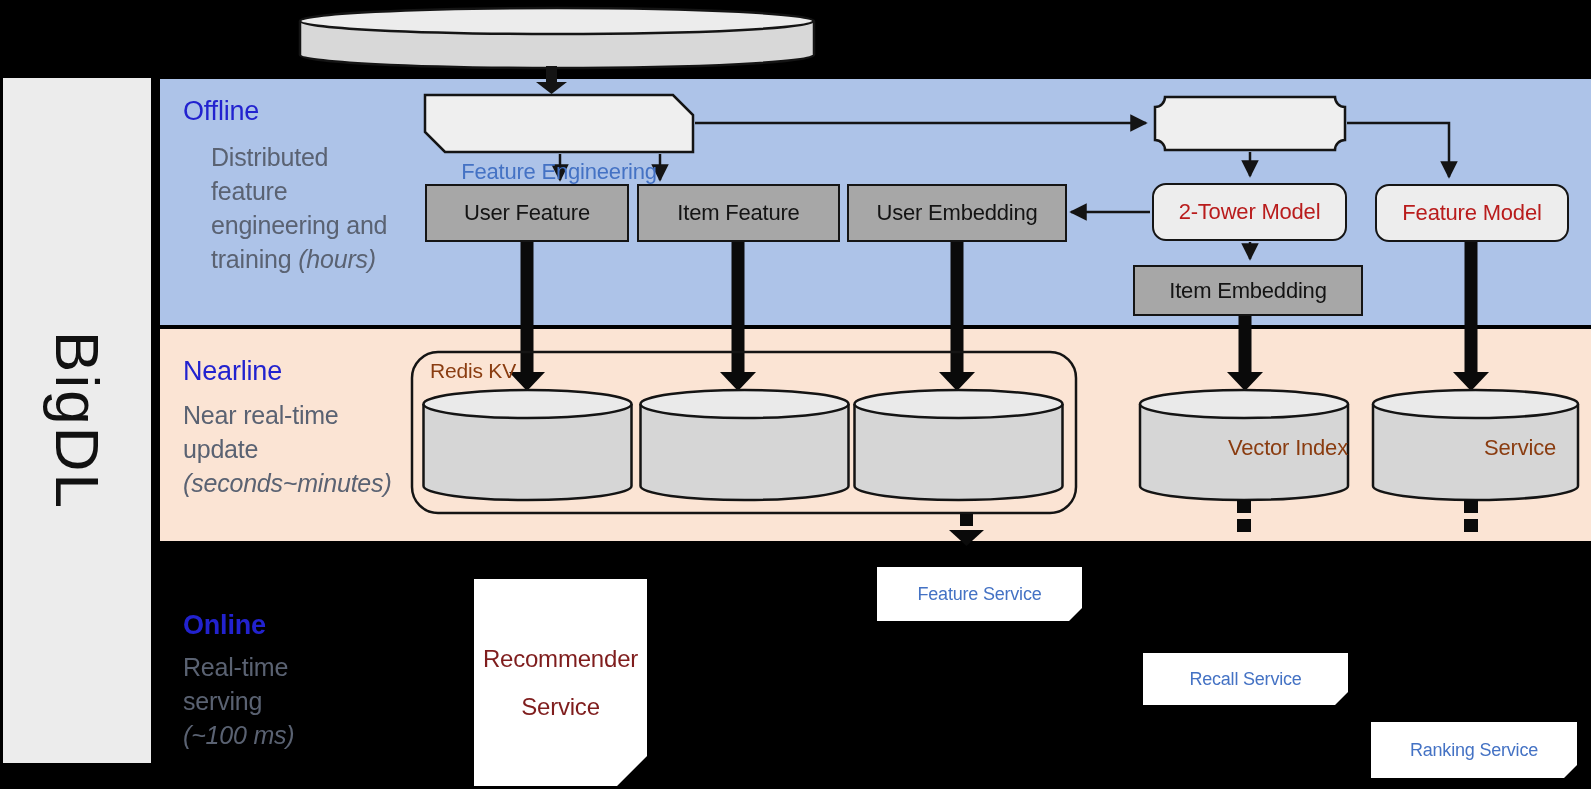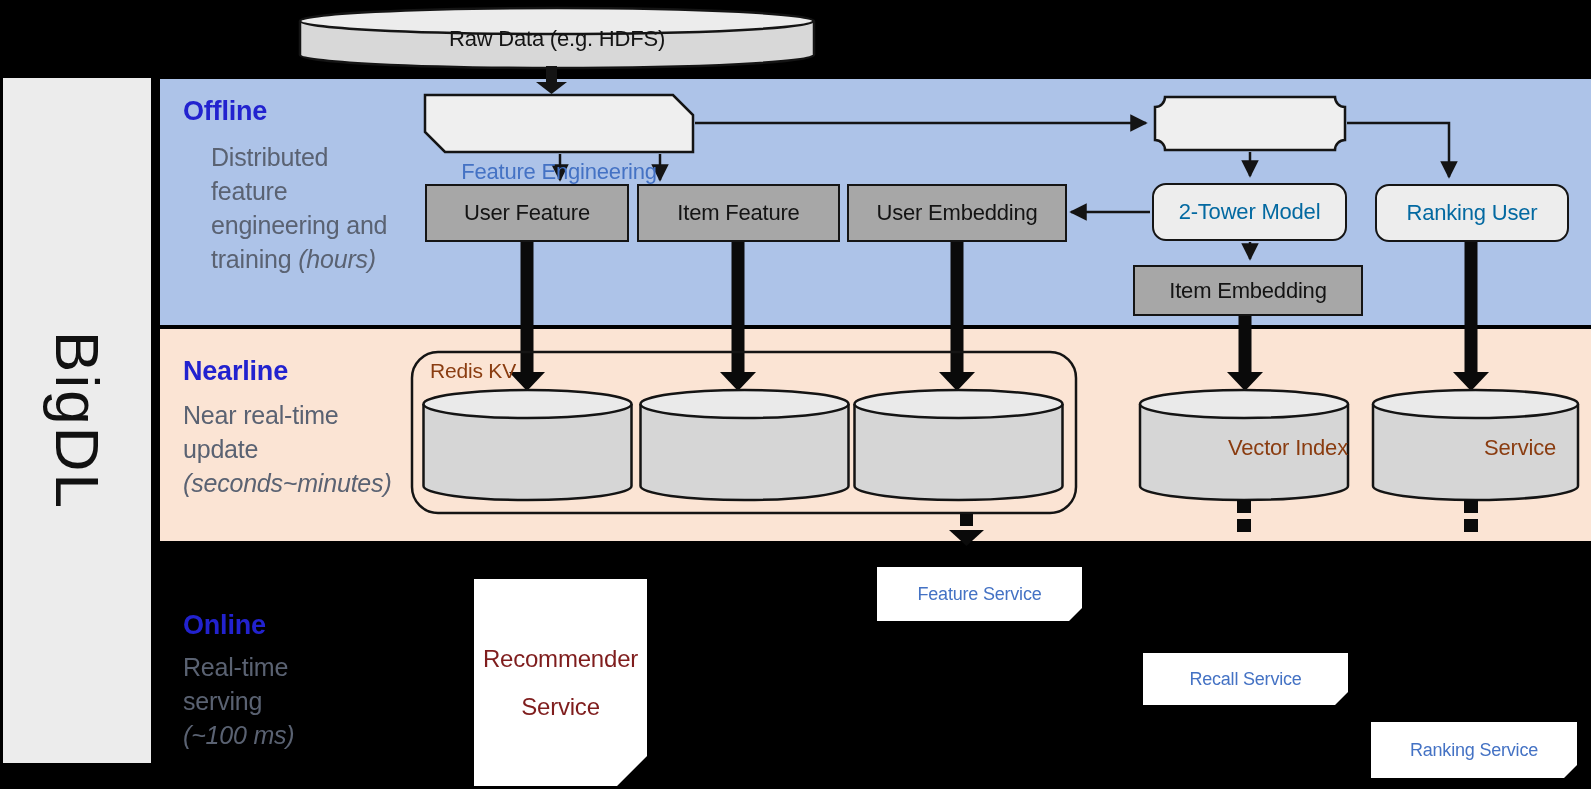--- a/index.html
+++ b/index.html
@@ -7,27 +7,27 @@
           font-family:"Liberation Sans",sans-serif;letter-spacing:-0.2px;}
   .layer-svg{position:absolute;left:0;top:0;z-index:1;}
   .band{position:absolute;z-index:0;}
   .band-blue{left:160px;top:79px;width:1431px;height:246px;background:#adc3e8;}
   .band-peach{left:160px;top:329px;width:1431px;height:212px;background:#fbe4d4;}
   .sidebar{position:absolute;left:3px;top:78px;width:148px;height:685px;background:#ececec;z-index:2;
            display:flex;align-items:center;justify-content:center;}
   .sidebar .brand{transform:rotate(90deg);font-size:62px;color:#111;white-space:nowrap;letter-spacing:2px;}
   .lbl{position:absolute;z-index:2;}
   .center{display:flex;align-items:center;justify-content:center;text-align:center;}
-  .sec-title{font-size:27px;font-weight:700;color:#2222cf;}
+  .sec-title{font-size:27px;font-weight:400;color:#2222cf;}
   .sec-desc{font-size:25px;color:#5a6272;line-height:34px;}
   .sec-desc .it{font-style:italic;}
   .node{position:absolute;z-index:2;box-sizing:border-box;display:flex;align-items:center;justify-content:center;
         text-align:center;font-size:22px;}
   .gray-box{background:#a7a7a7;border:2.5px solid #151515;color:#141414;}
-  .round-box{background:#ededed;border:2.5px solid #151515;border-radius:14px;color:#0369a1;}
+  .round-box{background:#ededed;border:2.5px solid #151515;border-radius:14px;color:#b91c1c;}
   .svc{position:absolute;z-index:2;background:#fff;color:#4472c4;font-size:18px;
        display:flex;align-items:center;justify-content:center;text-align:center;
        clip-path:polygon(0 0,100% 0,100% calc(100% - 13px),calc(100% - 13px) 100%,0 100%);}
   .svc .fold{position:absolute;right:0;bottom:0;width:0;height:0;
        border-left:13px solid transparent;border-bottom:13px solid #9a9a9a;}
   .doc{position:absolute;z-index:2;background:#fff;color:#7f1d1d;font-size:24px;line-height:48px;
        display:flex;align-items:center;justify-content:center;text-align:center;
        clip-path:polygon(0 0,100% 0,100% calc(100% - 30px),calc(100% - 30px) 100%,0 100%);}
   .doc .fold{position:absolute;right:0;bottom:0;width:0;height:0;
        border-left:30px solid transparent;border-bottom:30px solid #b5b5b5;}
@@ -130,21 +130,20 @@
     <g>
       <rect x="1464" y="500" width="14" height="13" fill="#0a0a0a"></rect>
       <rect x="1464" y="519" width="14" height="13" fill="#0a0a0a"></rect>
     </g>
   </svg>
 
   <div class="sidebar">
     <span class="brand">BigDL</span>
   </div>
 
-  <div class="lbl center raw-label" style="left:380px;top:24px;width:354px;height:30px;">Raw Data (e.g. HDFS)</div>
 
   <div class="lbl sec-title" style="left:183px;top:96px;">Offline</div>
   <div class="lbl sec-desc" style="left:183px;top:140px;width:250px;margin-left:28px;">
     <div>Distributed</div>
     <div>feature</div>
     <div>engineering and</div>
     <div><span>training </span><span class="it">(hours)</span></div>
   </div>
 
   <div class="lbl sec-title" style="left:183px;top:356px;">Nearline</div>
@@ -160,21 +159,21 @@
     <div>serving</div>
     <div class="it">(~100 ms)</div>
   </div>
 
   <div class="lbl center blue-text" style="left:425px;top:97px;width:268px;height:53px;font-size:22px;margin-top:48px;">Feature Engineering</div>
 
   <div class="node gray-box" style="left:425px;top:184px;width:204px;height:58px;">User Feature</div>
   <div class="node gray-box" style="left:637px;top:184px;width:203px;height:58px;">Item Feature</div>
   <div class="node gray-box" style="left:847px;top:184px;width:220px;height:58px;">User Embedding</div>
   <div class="node round-box" style="left:1152px;top:183px;width:195px;height:58px;">2-Tower Model</div>
-  <div class="node round-box" style="left:1375px;top:184px;width:194px;height:58px;">Ranking User</div>
+  <div class="node round-box" style="left:1375px;top:184px;width:194px;height:58px;">Feature Model</div>
   <div class="node gray-box" style="left:1133px;top:265px;width:230px;height:51px;">Item Embedding</div>
 
   <div class="lbl redis-label brown-text" style="left:430px;top:359px;">Redis KV</div>
   <div class="lbl center cyl-label brown-text" style="left:1140px;top:430px;width:208px;height:36px;">Vector Index</div>
   <div class="lbl center cyl-label brown-text" style="left:1373px;top:430px;width:206px;height:36px;">Service</div>
 
   <div class="svc" style="left:877px;top:567px;width:205px;height:54px;">
     <span>Feature Service</span>
     <i class="fold"></i>
   </div>

